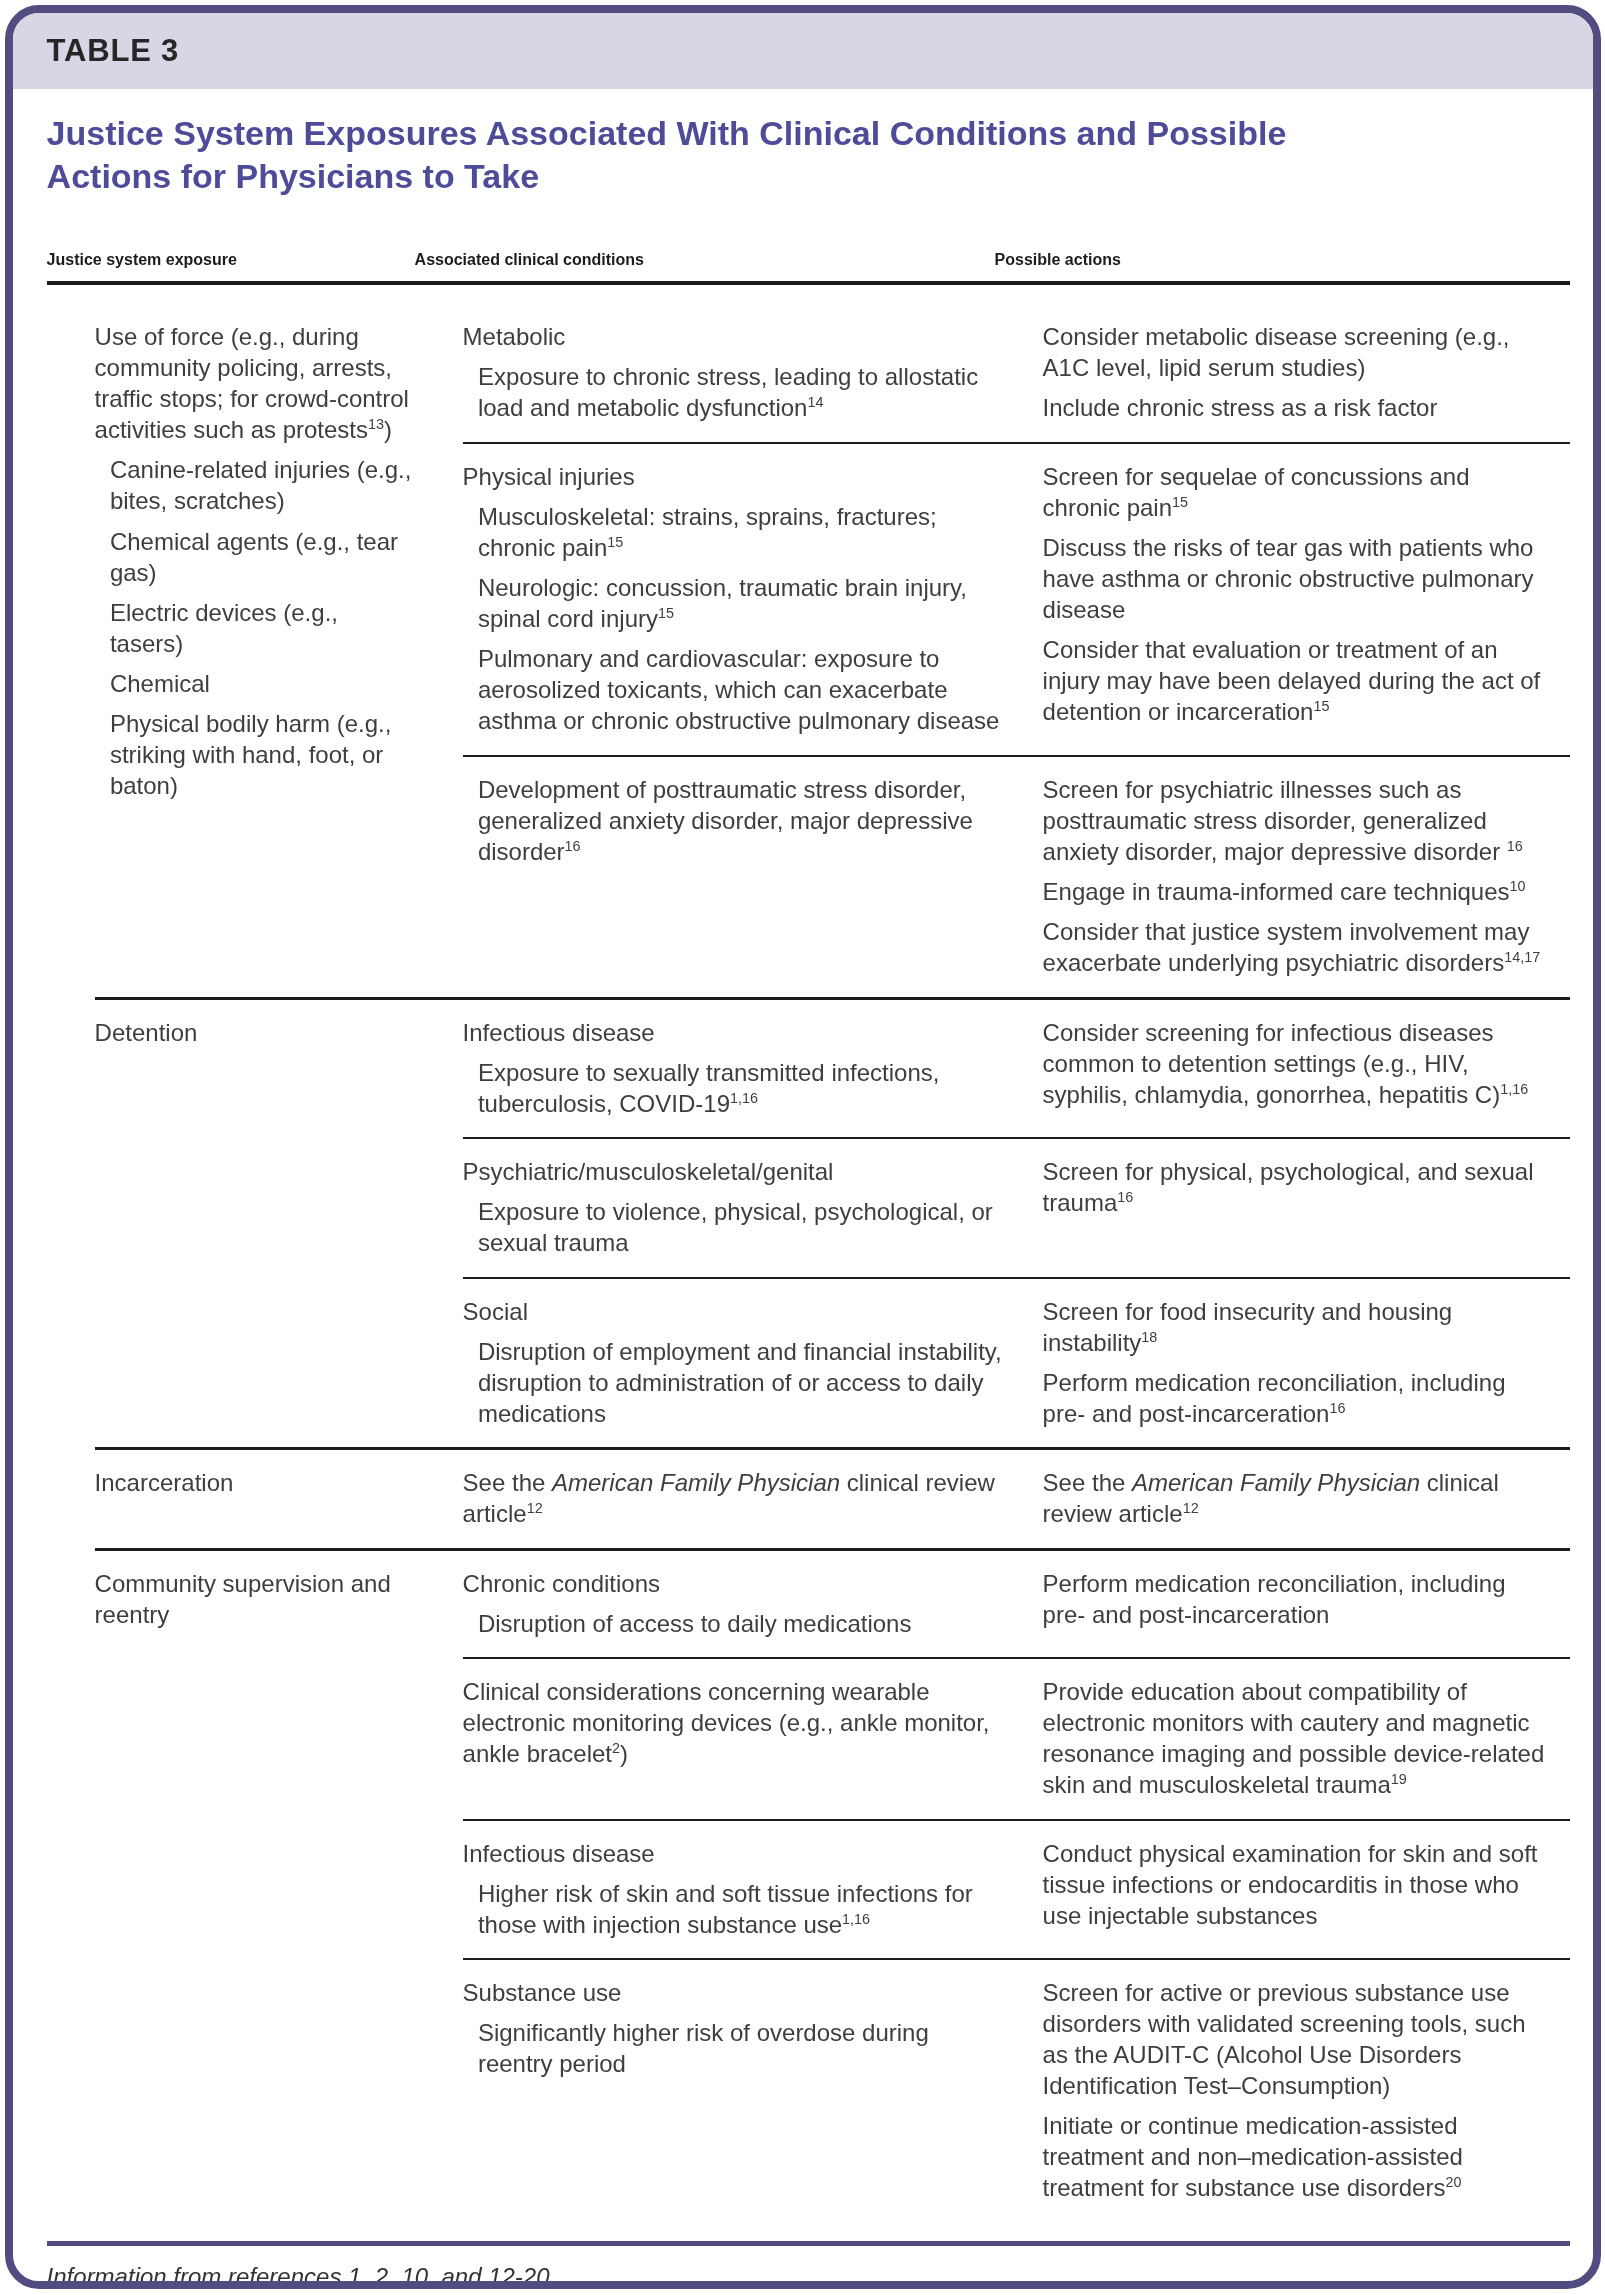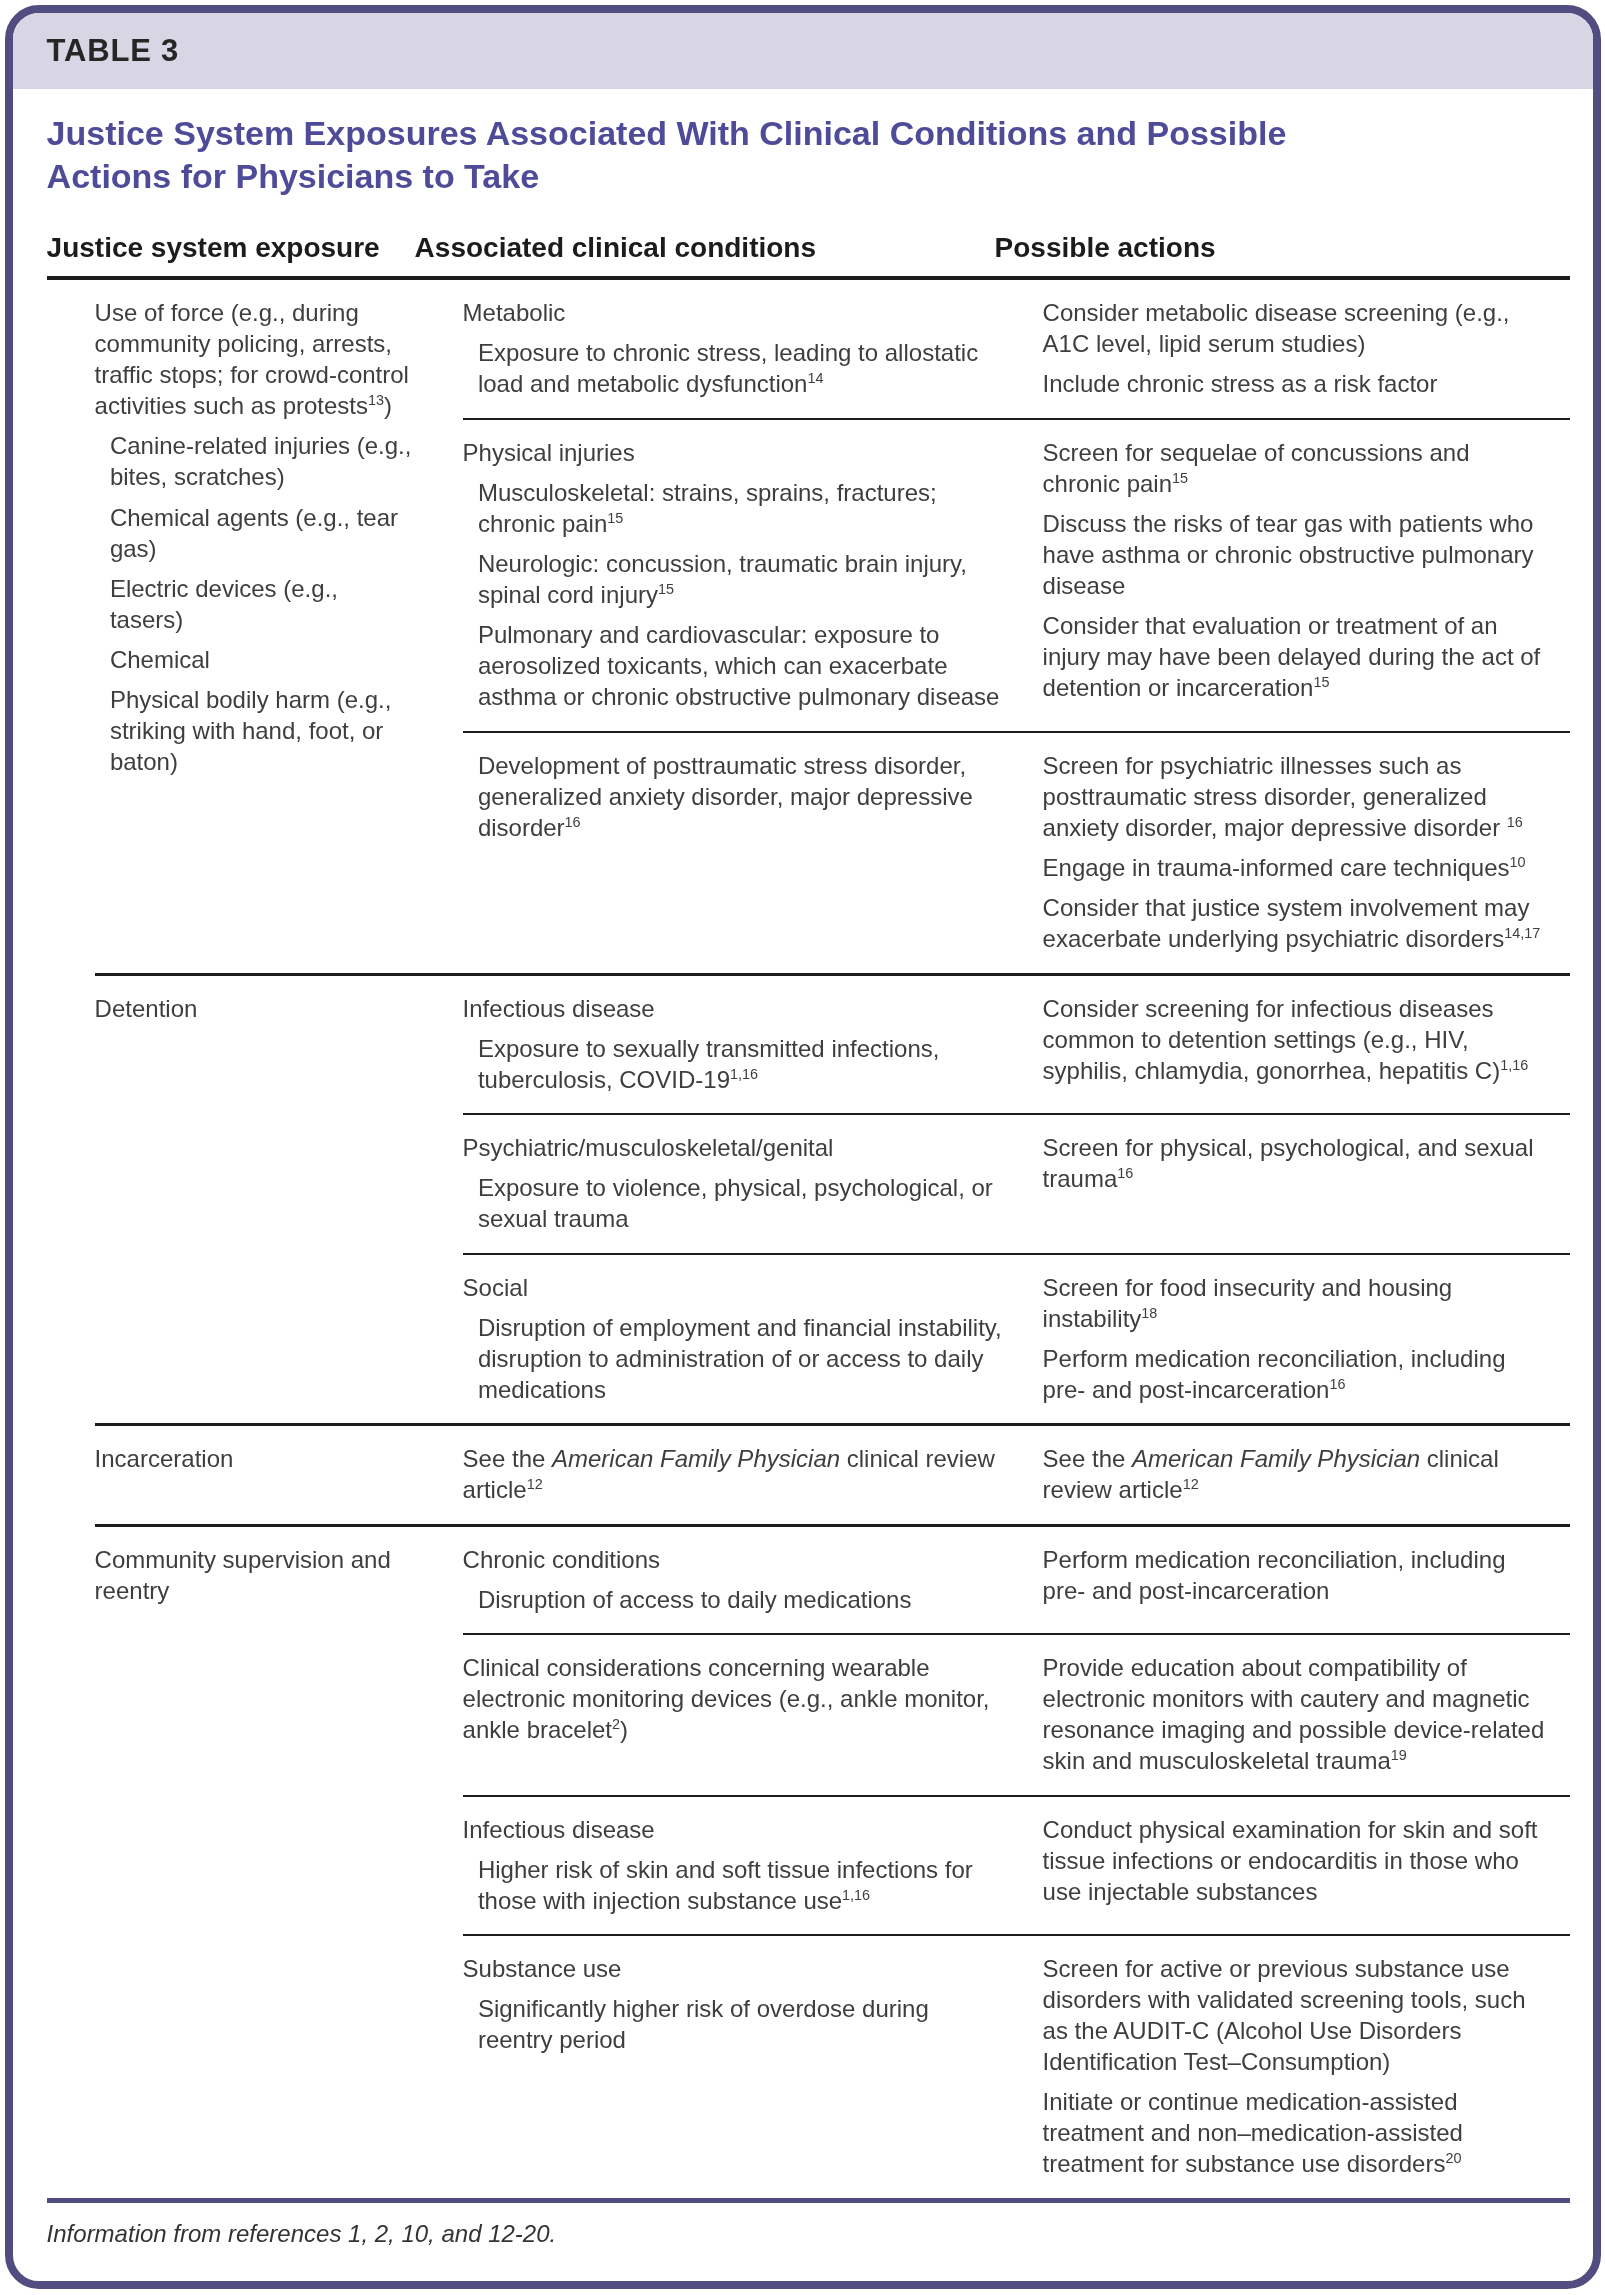--- a/index.html
+++ b/index.html
@@ -4,26 +4,26 @@
 <style>
   html,body{margin:0;padding:0;background:#ffffff;}
   .page{position:relative;width:1606px;height:2295px;background:#ffffff;overflow:hidden;
         font-family:"Liberation Sans","DejaVu Sans",sans-serif;}
   .card{position:absolute;left:4.6px;top:4.6px;right:4.6px;bottom:6.1px;
         border:8.4px solid #514d80;border-radius:34px;background:#ffffff;
         display:flex;flex-direction:column;overflow:hidden;}
   .band{flex:none;height:76px;background:#d8d5e4;display:flex;align-items:center;
         padding-left:34px;}
   .band-label{font-size:31px;font-weight:700;color:#262626;letter-spacing:0.8px;}
-  .content{flex:1;display:flex;flex-direction:column;padding:0 23px 0 34px;min-height:0;}
+  .content{flex:1;display:flex;flex-direction:column;padding:0 23px 0 34px;min-height:0;gap:19px;}
   .title{margin:23px 0 0 0;max-width:1363px;font-size:34px;line-height:1.27;
          font-weight:700;color:#4e4b99;}
   .headers{margin-top:34px;display:grid;grid-template-columns:368px 580px 1fr;
            padding-bottom:12.3px;border-bottom:4.6px solid #1c1c1c;}
-  .col-header{font-size:28px;font-weight:700;color:#1c1c1c;}
+  .col-header{font-size:16px;font-weight:700;color:#1c1c1c;}
   .section{display:grid;grid-template-columns:368px 580px 1fr;margin-left:48px;}
   .section + .section{border-top:3.1px solid #1c1c1c;}
   .cell{font-size:24px;line-height:31px;color:#3e3e3e;padding:17px 0 18.4px 0;}
   .exposure-cell{grid-column:1;padding-right:46px;}
   .cond-cell{grid-column:2;padding-right:37px;}
   .action-cell{grid-column:3;padding-right:23px;}
   .row-sep{border-top:2.3px solid #1c1c1c;}
   .para{margin:0 0 9.2px 0;}
   .para:last-child{margin-bottom:0;}
   .para.indent{margin-left:15.3px;}

